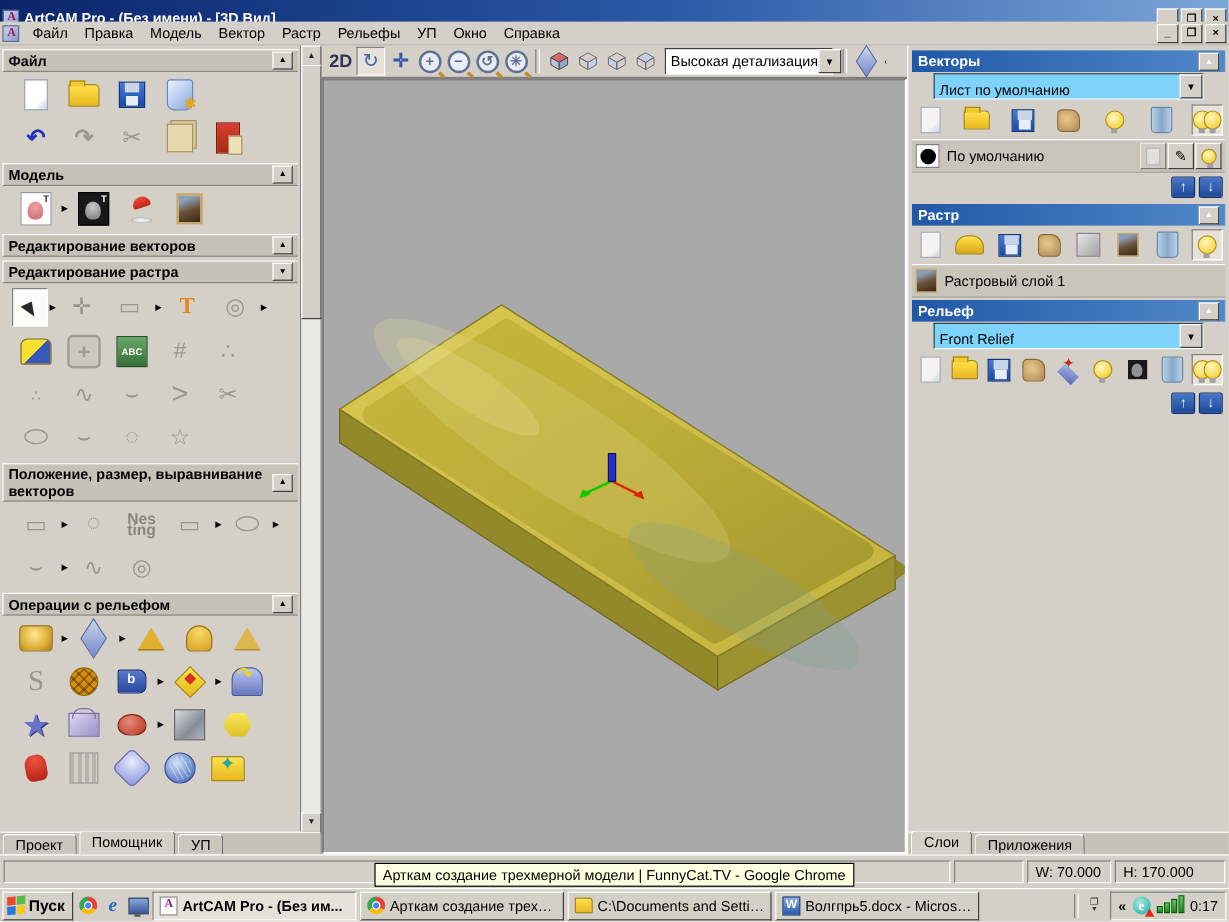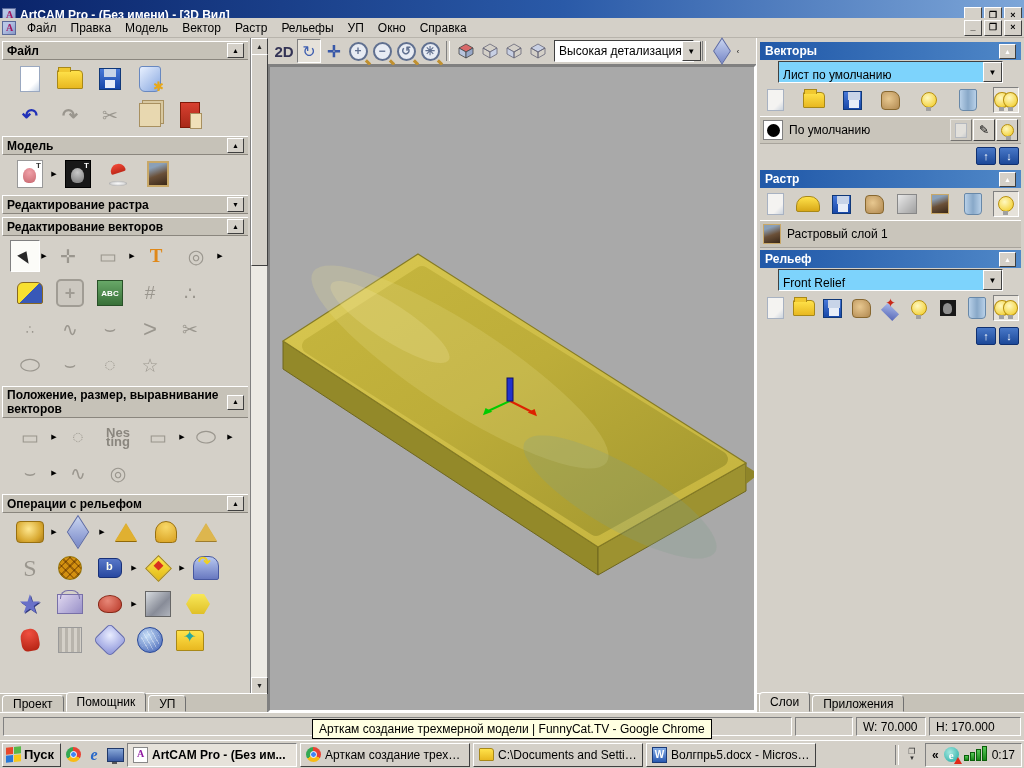--- a/index.html
+++ b/index.html
@@ -257,27 +257,27 @@
           </span>
         <span class="i">
             <span class="ic-lamp"></span>
           </span>
         <span class="i">
             <span class="ic-mona"></span>
           </span>
       </div>
 
       <div class="sh">
+        <span class="t">Редактирование векторов</span>
+        <span class="sbtn">▲</span>
+      </div>
+
+      <div class="sh">
         <span class="t">Редактирование растра</span>
         <span class="sbtn">▼</span>
-      </div>
-
-      <div class="sh">
-        <span class="t">Редактирование векторов</span>
-        <span class="sbtn">▲</span>
       </div>
       <div class="row">
         <span class="ic-select">
             <span class="arrowhead"></span>
           </span>
         <span class="fly">▶</span>
         <span class="i gray">✛</span>
         <span class="i gray">▭</span>
         <span class="fly">▶</span>
         <span class="i" style="color:#e08818;font-weight:bold;font-family:'Liberation Serif',serif">T</span>

